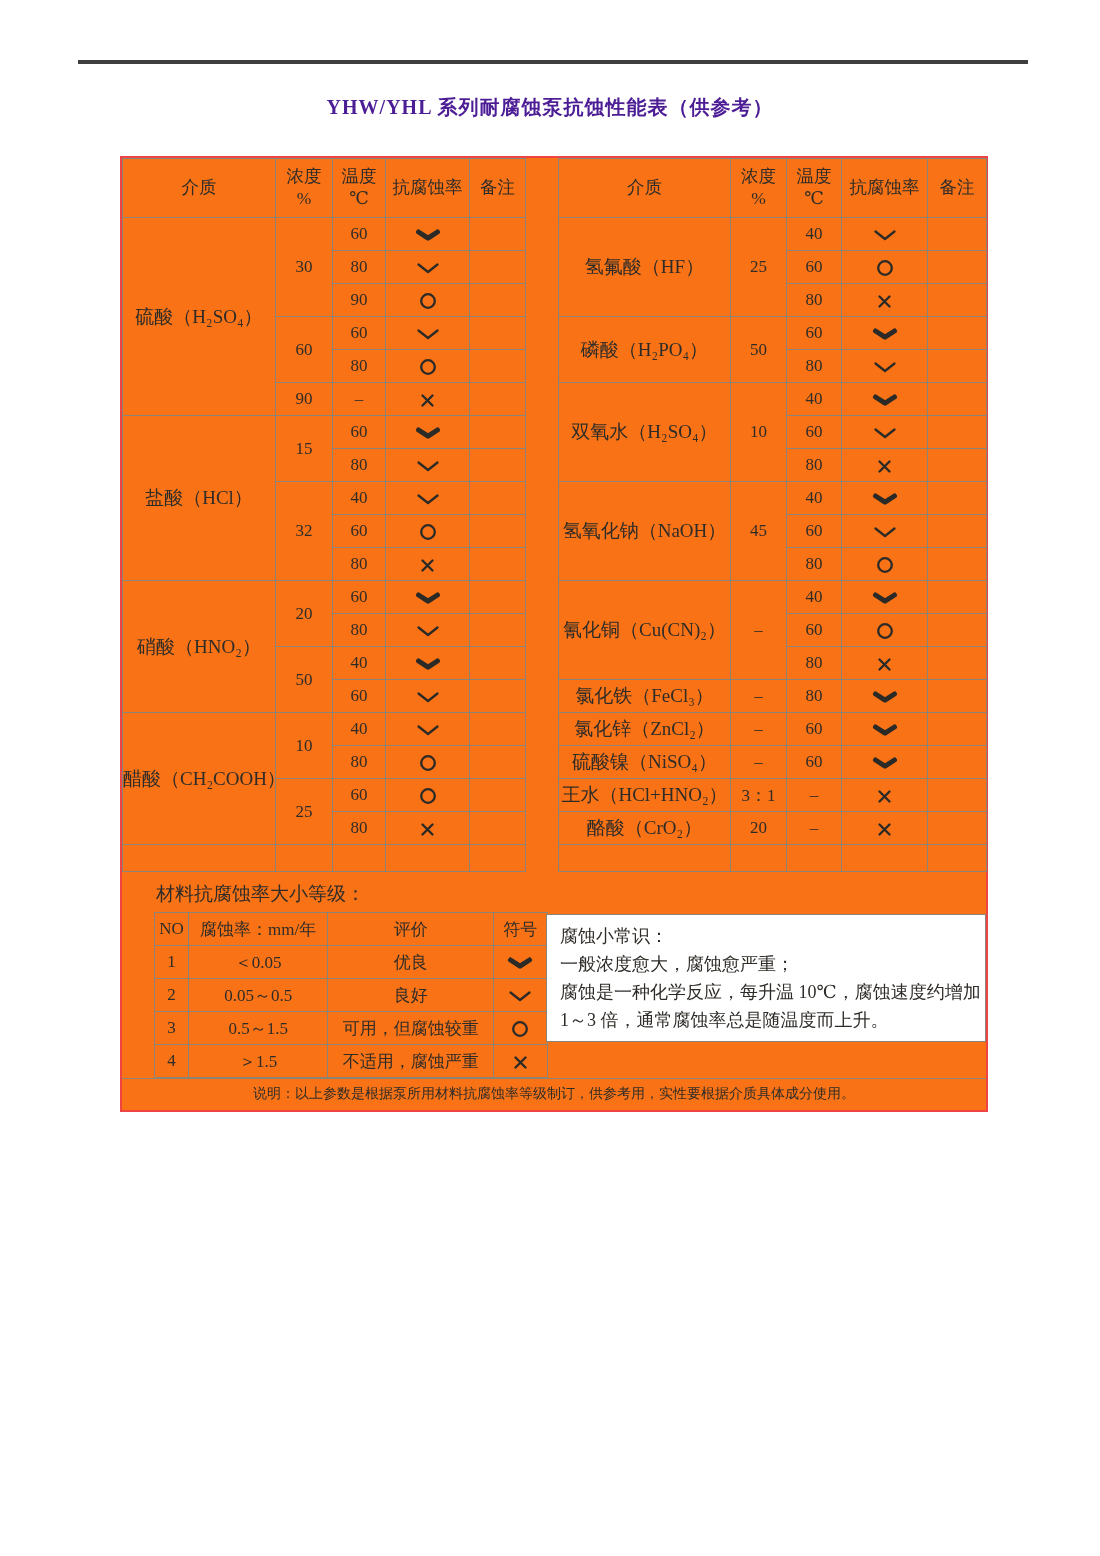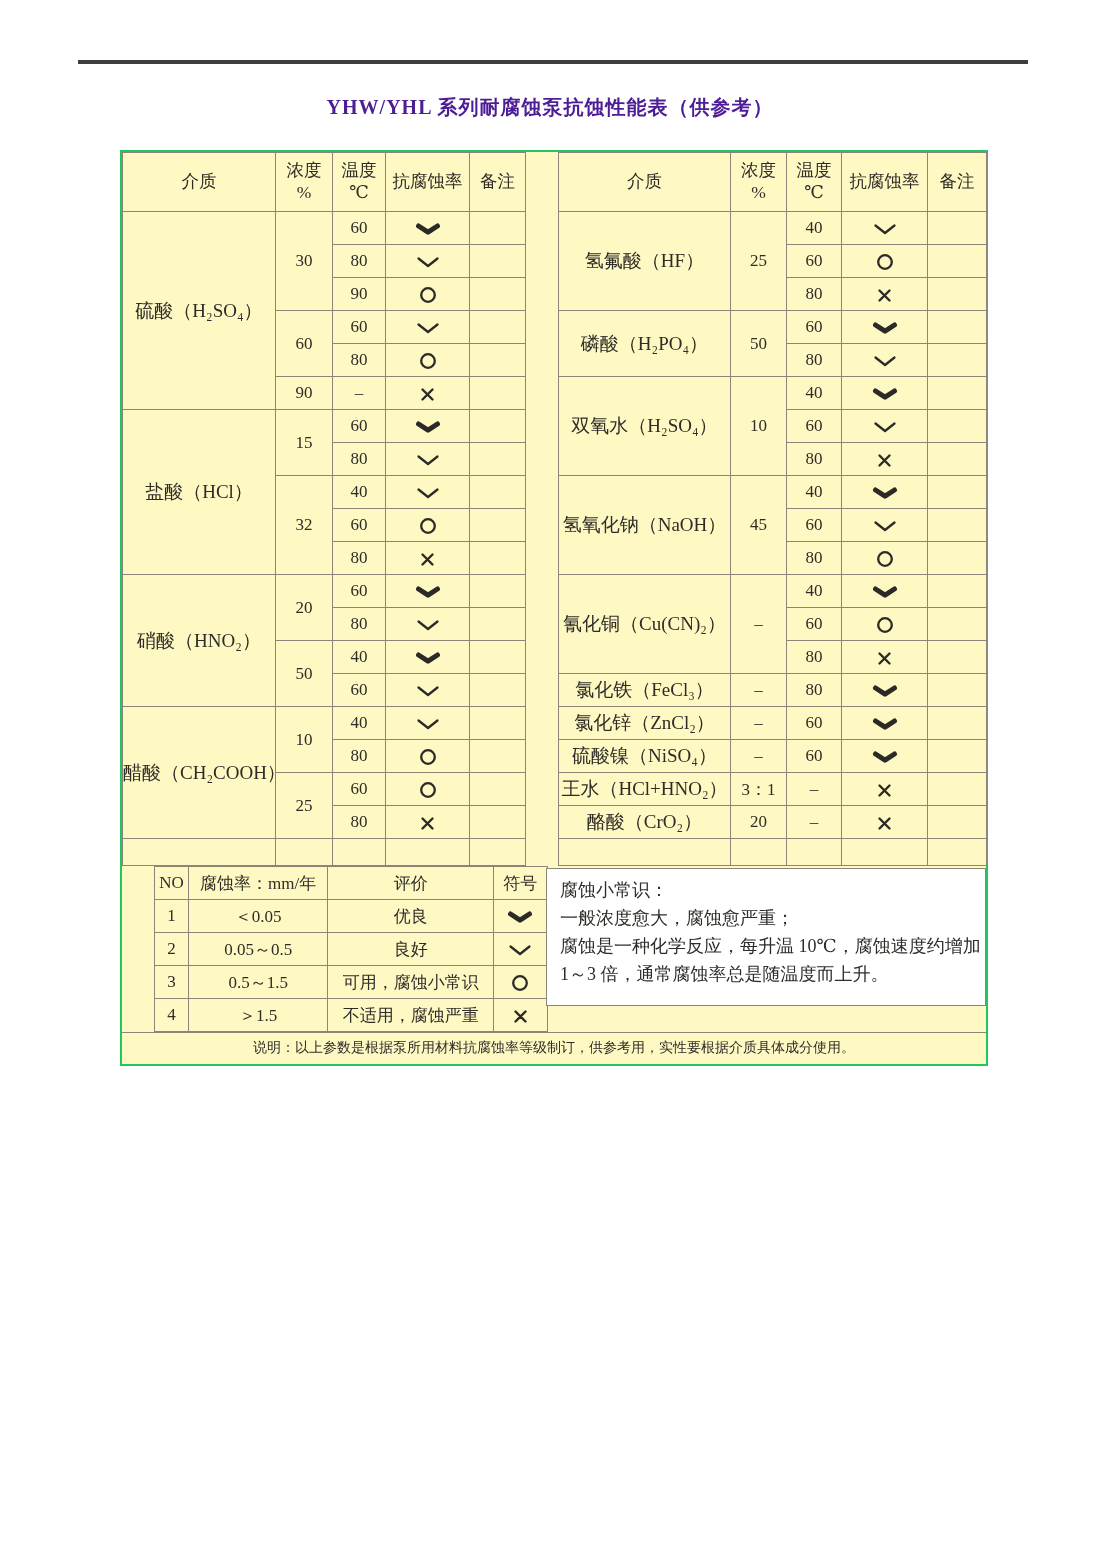--- a/index.html
+++ b/index.html
@@ -13,24 +13,24 @@
   .top-rule{
     position:absolute;left:78px;top:60px;width:950px;height:4px;
     background:#3e3e3e;
   }
   .doc-title{
     position:absolute;left:0;top:94px;width:100%;
     text-align:center;font-size:20px;font-weight:bold;color:#4c1d95;
     letter-spacing:1px;
   }
   .outer-box{
-    position:absolute;left:120px;top:150px;width:864px;
-    border:2px solid #22c55e;
+    position:absolute;left:120px;top:156px;width:864px;
+    border:2px solid #ef4444;
     box-sizing:content-box;
-    background:#fef9c3;
+    background:#f97316;
   }
   table{border-collapse:collapse;table-layout:fixed;}
   .main-table{width:864px;}
   .main-table td{
     border:1.5px solid #8b8478;
     text-align:center;vertical-align:middle;
     font-size:17px;padding:0;height:32px;
     overflow:hidden;white-space:nowrap;
   }
   .main-table tr.header-row td{height:58px;font-size:17.5px;line-height:1.25;}
@@ -45,21 +45,21 @@
   .grade-table td{
     border:1.5px solid #8b8478;
     text-align:center;vertical-align:middle;
     font-size:17px;height:32px;padding:0 2px;
     white-space:nowrap;overflow:hidden;
   }
   .knowledge-box{
     border:1.5px solid #8b8478;
     margin-left:-1.5px;margin-top:2px;
     width:412px;
-    padding:8px 13px 16px 13px;
+    padding:8px 13px 6px 13px;
     font-size:18px;line-height:1.55;
     background:#fff;
   }
   .knowledge-box .k-line{white-space:nowrap;}
   .footnote-row{
     border-top:1.5px solid #8b8478;
     font-size:14px;
     padding:6px 8px 7px 8px;
     text-align:center;
     white-space:nowrap;
@@ -371,20 +371,21 @@
           <td></td>
           <td></td>
           <td></td>
           <td></td>
           <td></td>
           <td></td>
         </tr>
       </tbody>
   </table>
 
+  <div class="grade-label">材料抗腐蚀率大小等级：</div>
 
   <div class="grade-flex">
     <table class="grade-table">
       <colgroup>
         <col style="width:34px">
           <col style="width:140px">
           <col style="width:166px">
           <col style="width:54px">
       </colgroup>
       <tbody id="grade-body">
@@ -406,21 +407,21 @@
             <td>2</td>
             <td>0.05～0.5</td>
             <td>良好</td>
             <td><svg class="sym" width="26" height="13" viewBox="0 0 26 13">
                 <path d="M3.5 2.5 L13 10 L22.5 2.5" fill="none" stroke="currentColor" stroke-width="2.3" stroke-linecap="round" stroke-linejoin="round"></path>
               </svg></td>
           </tr>
           <tr>
             <td>3</td>
             <td>0.5～1.5</td>
-            <td>可用，腐蚀小常识</td>
+            <td>可用，但腐蚀较重</td>
             <td><svg class="sym" width="18" height="18" viewBox="0 0 18 18">
                 <circle cx="9" cy="9" r="6.8" fill="none" stroke="currentColor" stroke-width="2.3"></circle>
               </svg></td>
           </tr>
           <tr>
             <td>4</td>
             <td>＞1.5</td>
             <td>不适用，腐蚀严重</td>
             <td><svg class="sym" width="15" height="15" viewBox="0 0 15 15">
                 <path d="M2.5 2.5 L12.5 12.5 M12.5 2.5 L2.5 12.5" fill="none" stroke="currentColor" stroke-width="2.4" stroke-linecap="round"></path>

